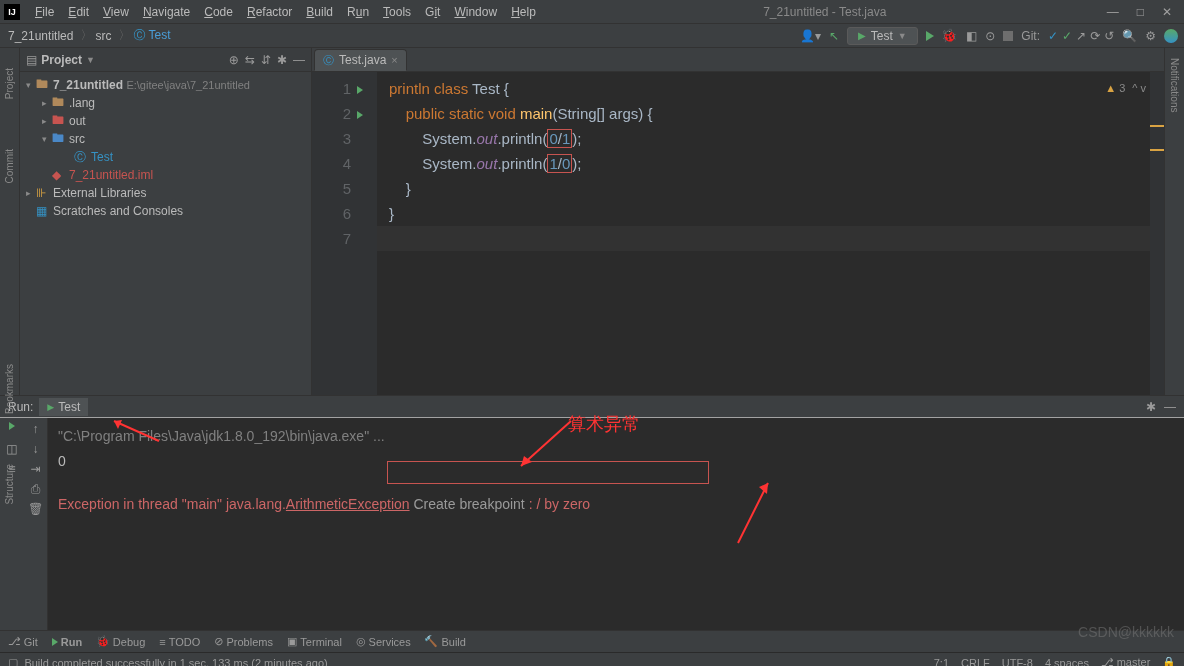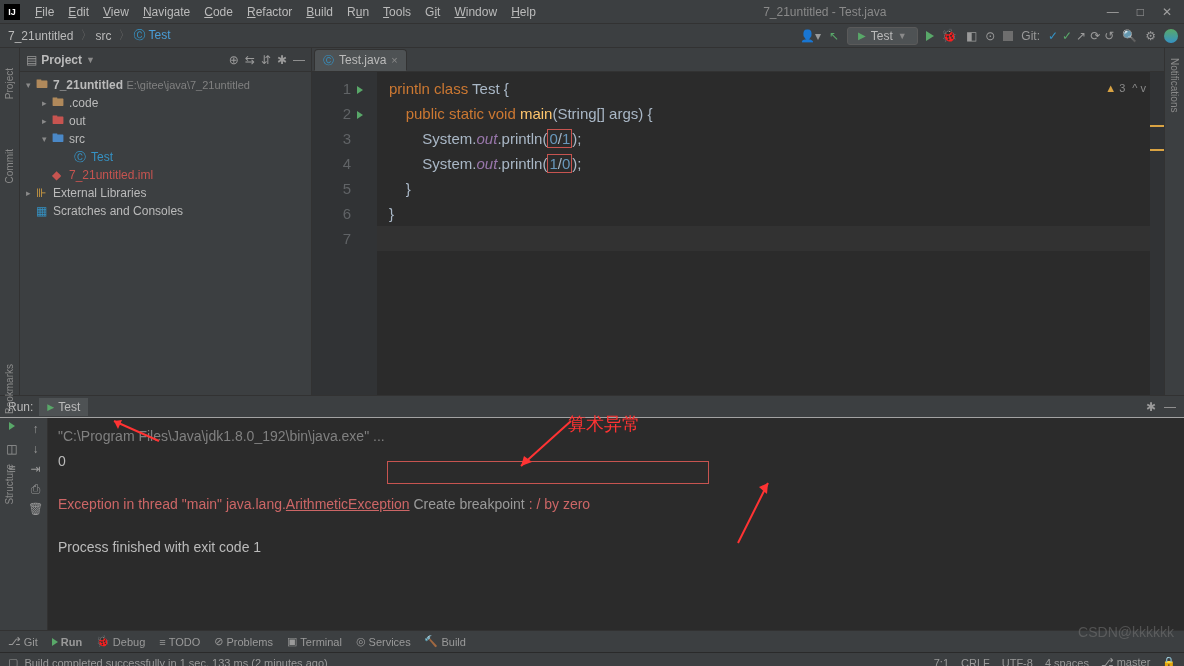--- a/index.html
+++ b/index.html
@@ -166,21 +166,21 @@
       <span class="hicon">—</span>
     </div>
     <div class="tree">
       <div class="tree-row">
         <span class="exp">▾</span><span class="ticon folder">🖿</span>
         <b>7_21untitled</b>&nbsp;<span class="txt-gray">E:\gitee\java\7_21untitled</span>
       </div>
       <div class="tree-row" style="padding-left:22px;">
           <span class="exp">▸</span>
           <span class="ticon folder">🖿</span>
-          <span>.code</span>
+          <span>.lang</span>
         </div>
       <div class="tree-row" style="padding-left:22px;">
           <span class="exp">▸</span>
           <span class="ticon folder-red">🖿</span>
           <span>out</span>
         </div>
       <div class="tree-row" style="padding-left:22px;">
           <span class="exp">▾</span>
           <span class="ticon folder-blue">🖿</span>
           <span>src</span>
@@ -280,21 +280,20 @@
       <span style="color:#9a9a9a;">⇥</span>
       <span style="color:#9a9a9a;">⎙</span>
       <span style="color:#9a9a9a;">🗑</span>
     </div>
     <div class="console">
       <div class="gray">"C:\Program Files\Java\jdk1.8.0_192\bin\java.exe" ...</div>
       <div>0</div>
       <div style="height:18px;"></div>
       <div class="err"><span>Exception in thread "main" java.lang.</span><span class="ul">ArithmeticException</span><span style="color:#9a9a9a;text-decoration:none;"> Create breakpoint </span><span>: / by zero</span></div>
       <div style="height:18px;"></div>
-      <div>Process finished with exit code 1</div>
 
       <div class="annot-box"></div>
       <span class="annot-label" style="left:520px; top:-6px;">算术异常</span>
       <svg class="arrow-svg annot-arrow" style="left:56px; top:-2px; width:60px; height:30px;">
           <line x1="55" y1="25" x2="10" y2="5"></line>
           <polygon points="10,5 18,4 14,13"></polygon>
         </svg>
       <svg class="arrow-svg annot-arrow" style="left:468px; top:-2px; width:60px; height:55px;">
           <line x1="55" y1="5" x2="5" y2="50"></line>
           <polygon points="5,50 8,40 16,46"></polygon>

